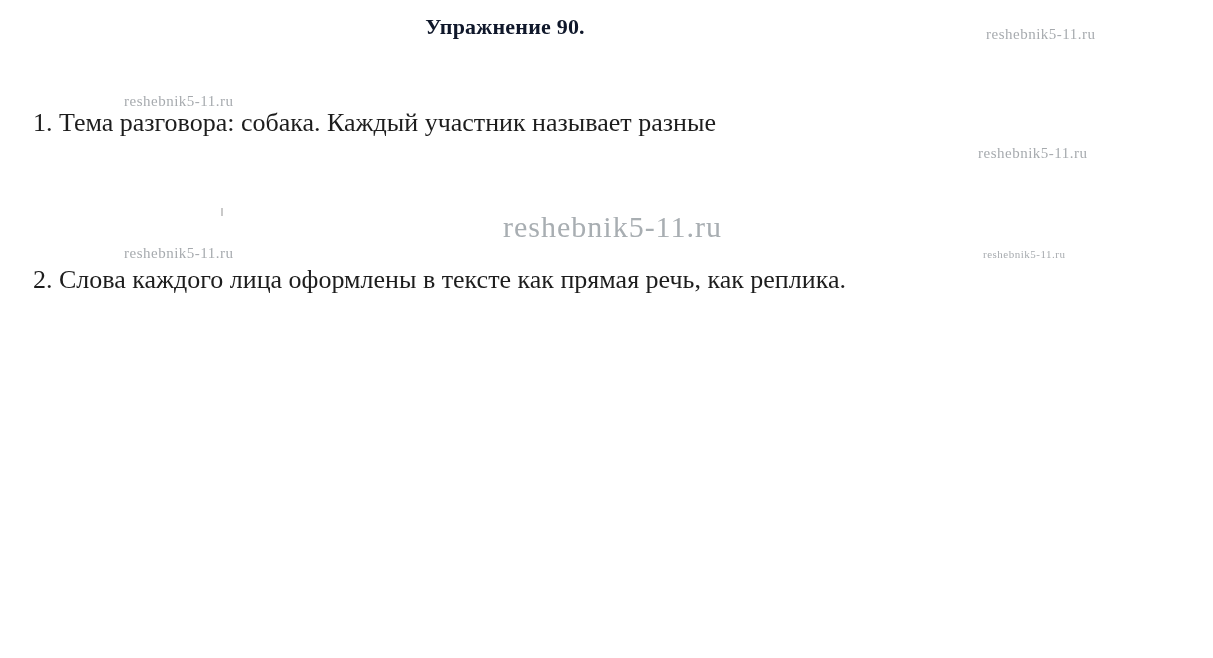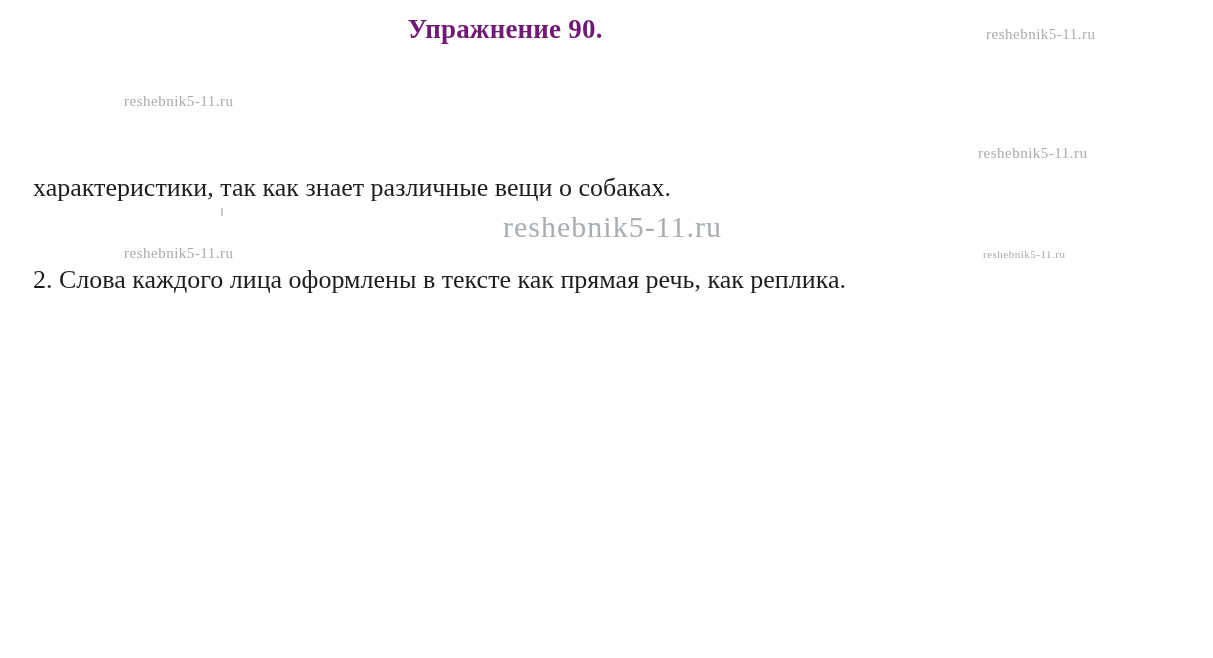--- a/index.html
+++ b/index.html
@@ -18,23 +18,23 @@
   }
 
   .doc-title {
     position: absolute;
     top: 14px;
     left: 0;
     width: 1010px;
     text-align: center;
     font-family: "Liberation Serif", serif;
     font-weight: bold;
-    font-size: 27px;
+    font-size: 22px;
     letter-spacing: 0.2px;
-    color: #701a75;
+    color: #0f172a;
   }
 
   .body-line {
     position: absolute;
     font-family: "Liberation Serif", serif;
     font-size: 26px;
     line-height: 30px;
     color: #1d1d1d;
     white-space: nowrap;
   }
@@ -80,22 +80,22 @@
     background: #c9c9c9;
   }
 </style>
 </head>
 <body>
 
 <div class="page">
 
   <div class="doc-title">Упражнение 90.</div>
 
+  <div class="body-line line-1">1. Тема разговора: собака. Каждый участник называет разные</div>
 
-  <div class="body-line line-2">характеристики, так как знает различные вещи о собаках.</div>
 
   <div class="body-line line-3">2. Слова каждого лица оформлены в тексте как прямая речь, как реплика.</div>
 
   <div class="speck"></div>
 
   <div class="wm wm-small wm-a">reshebnik5-11.ru</div>
 
   <div class="wm wm-small wm-b">reshebnik5-11.ru</div>
 
   <div class="wm wm-small wm-c">reshebnik5-11.ru</div>

